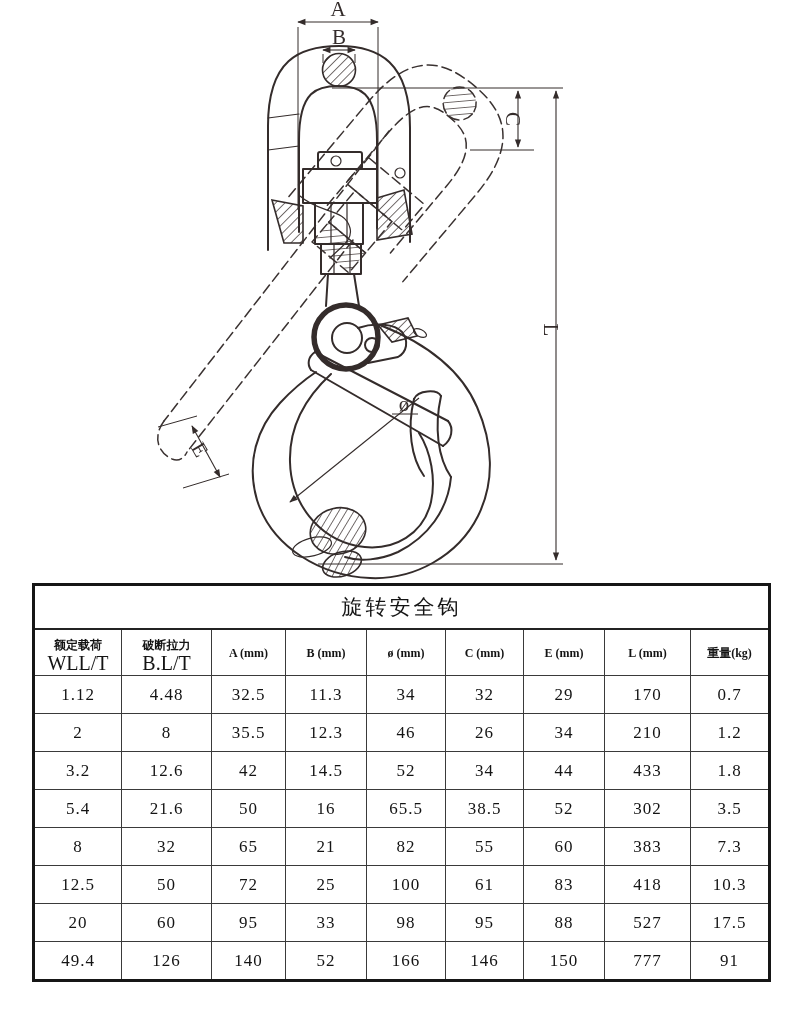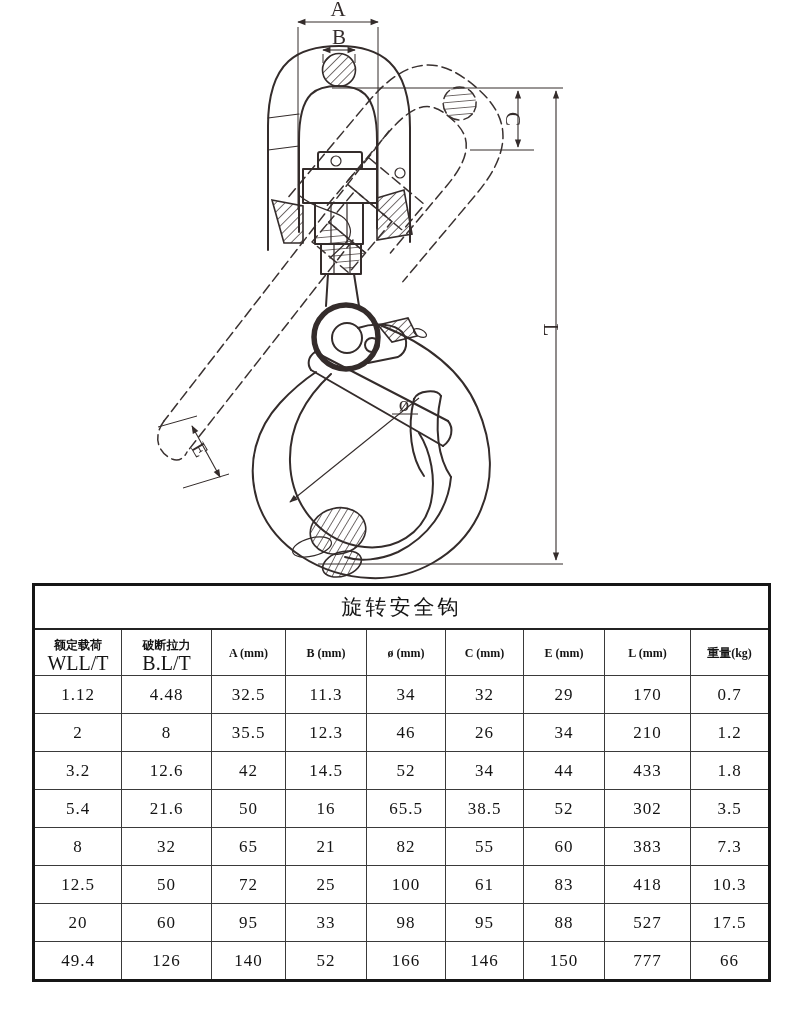--- a/index.html
+++ b/index.html
@@ -278,18 +278,18 @@
         </tr>
         <tr>
           <td class="num">49.4</td>
             <td class="num">126</td>
             <td class="num">140</td>
             <td class="num">52</td>
             <td class="num">166</td>
             <td class="num">146</td>
             <td class="num">150</td>
             <td class="num">777</td>
-            <td class="num">66</td>
+            <td class="num">91</td>
         </tr>
       </tbody>
     </table>
   </div>
 </div>
 
 </body></html>

